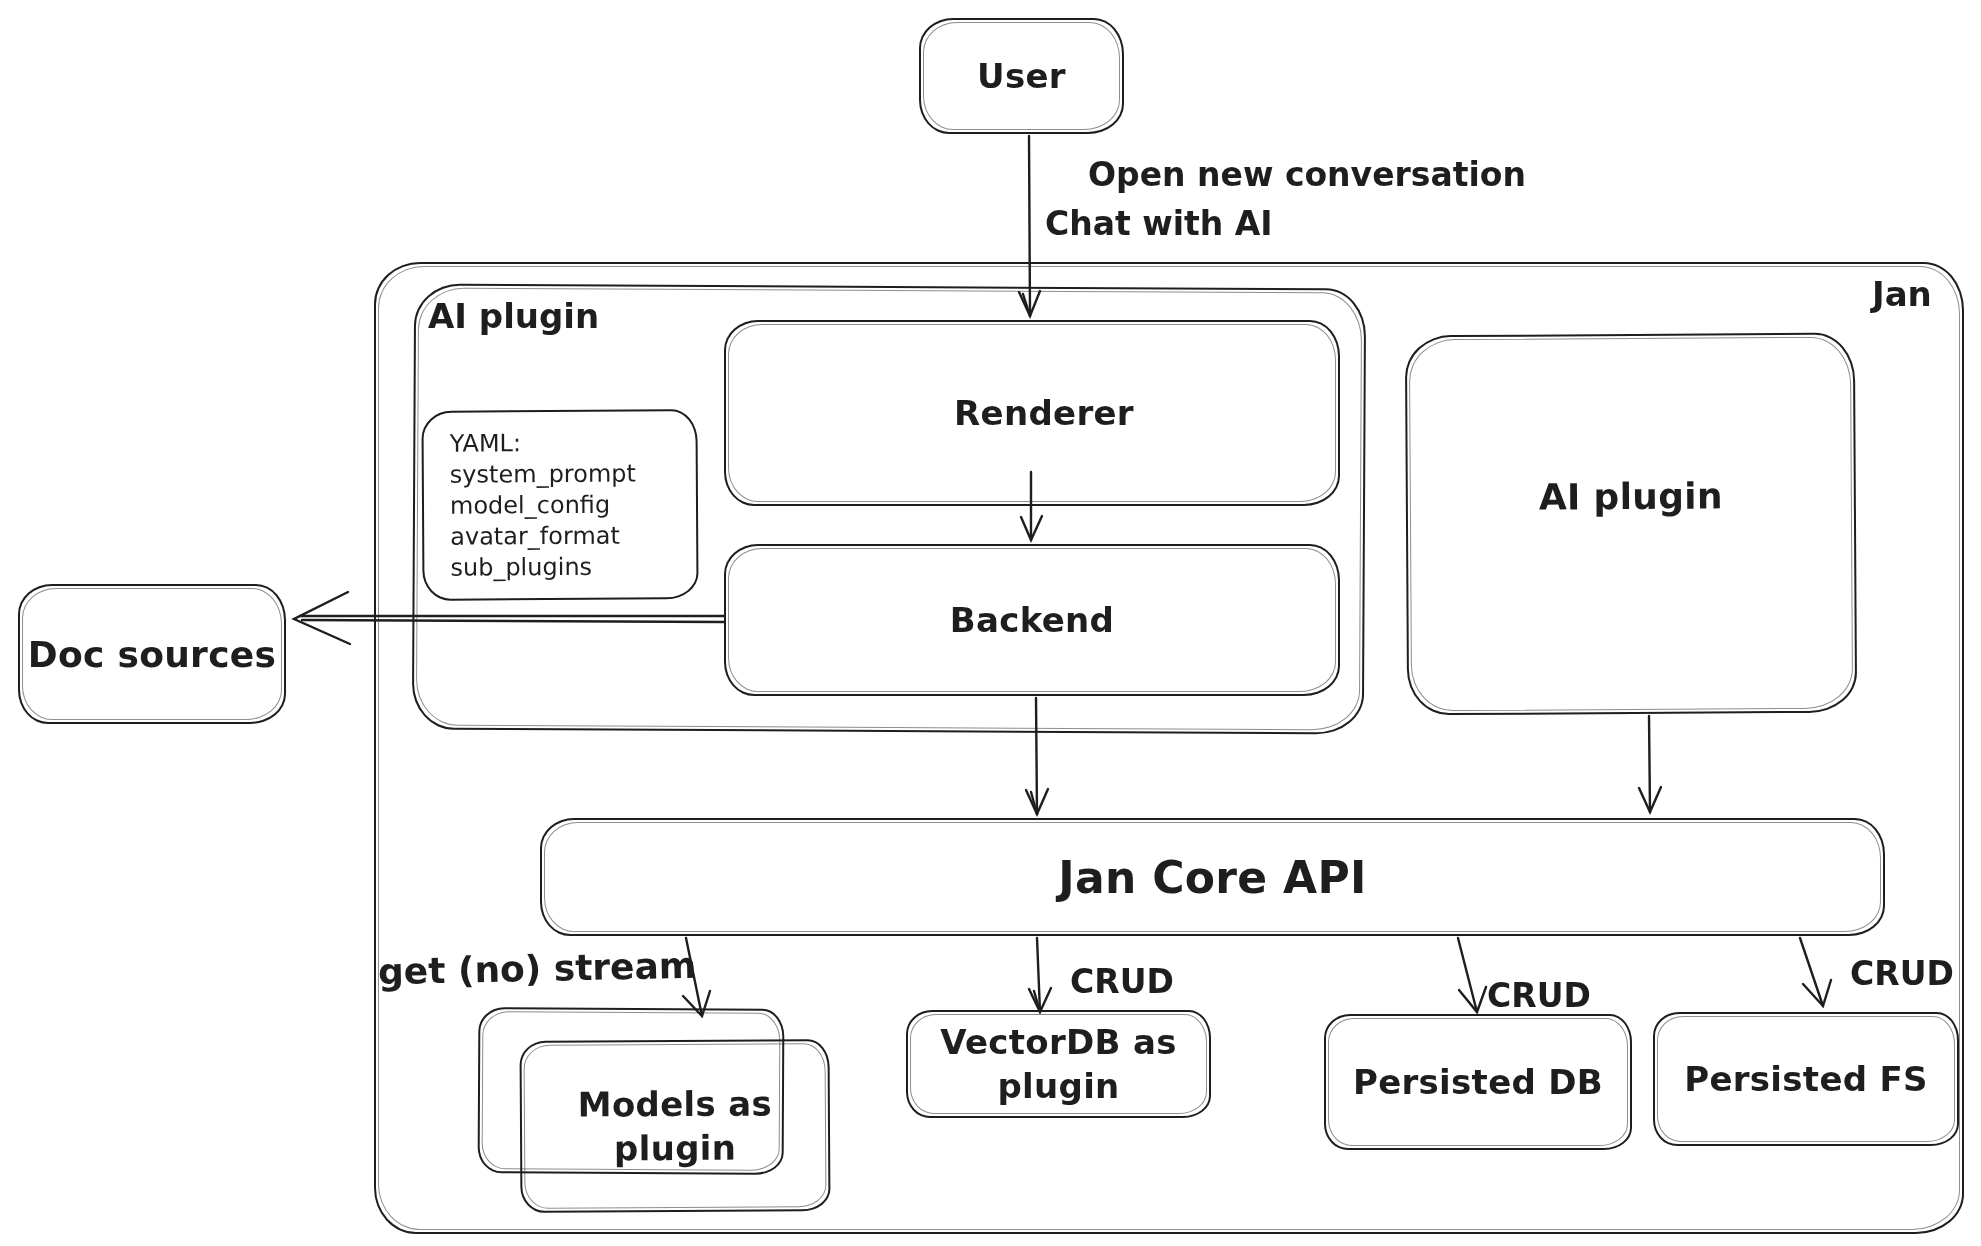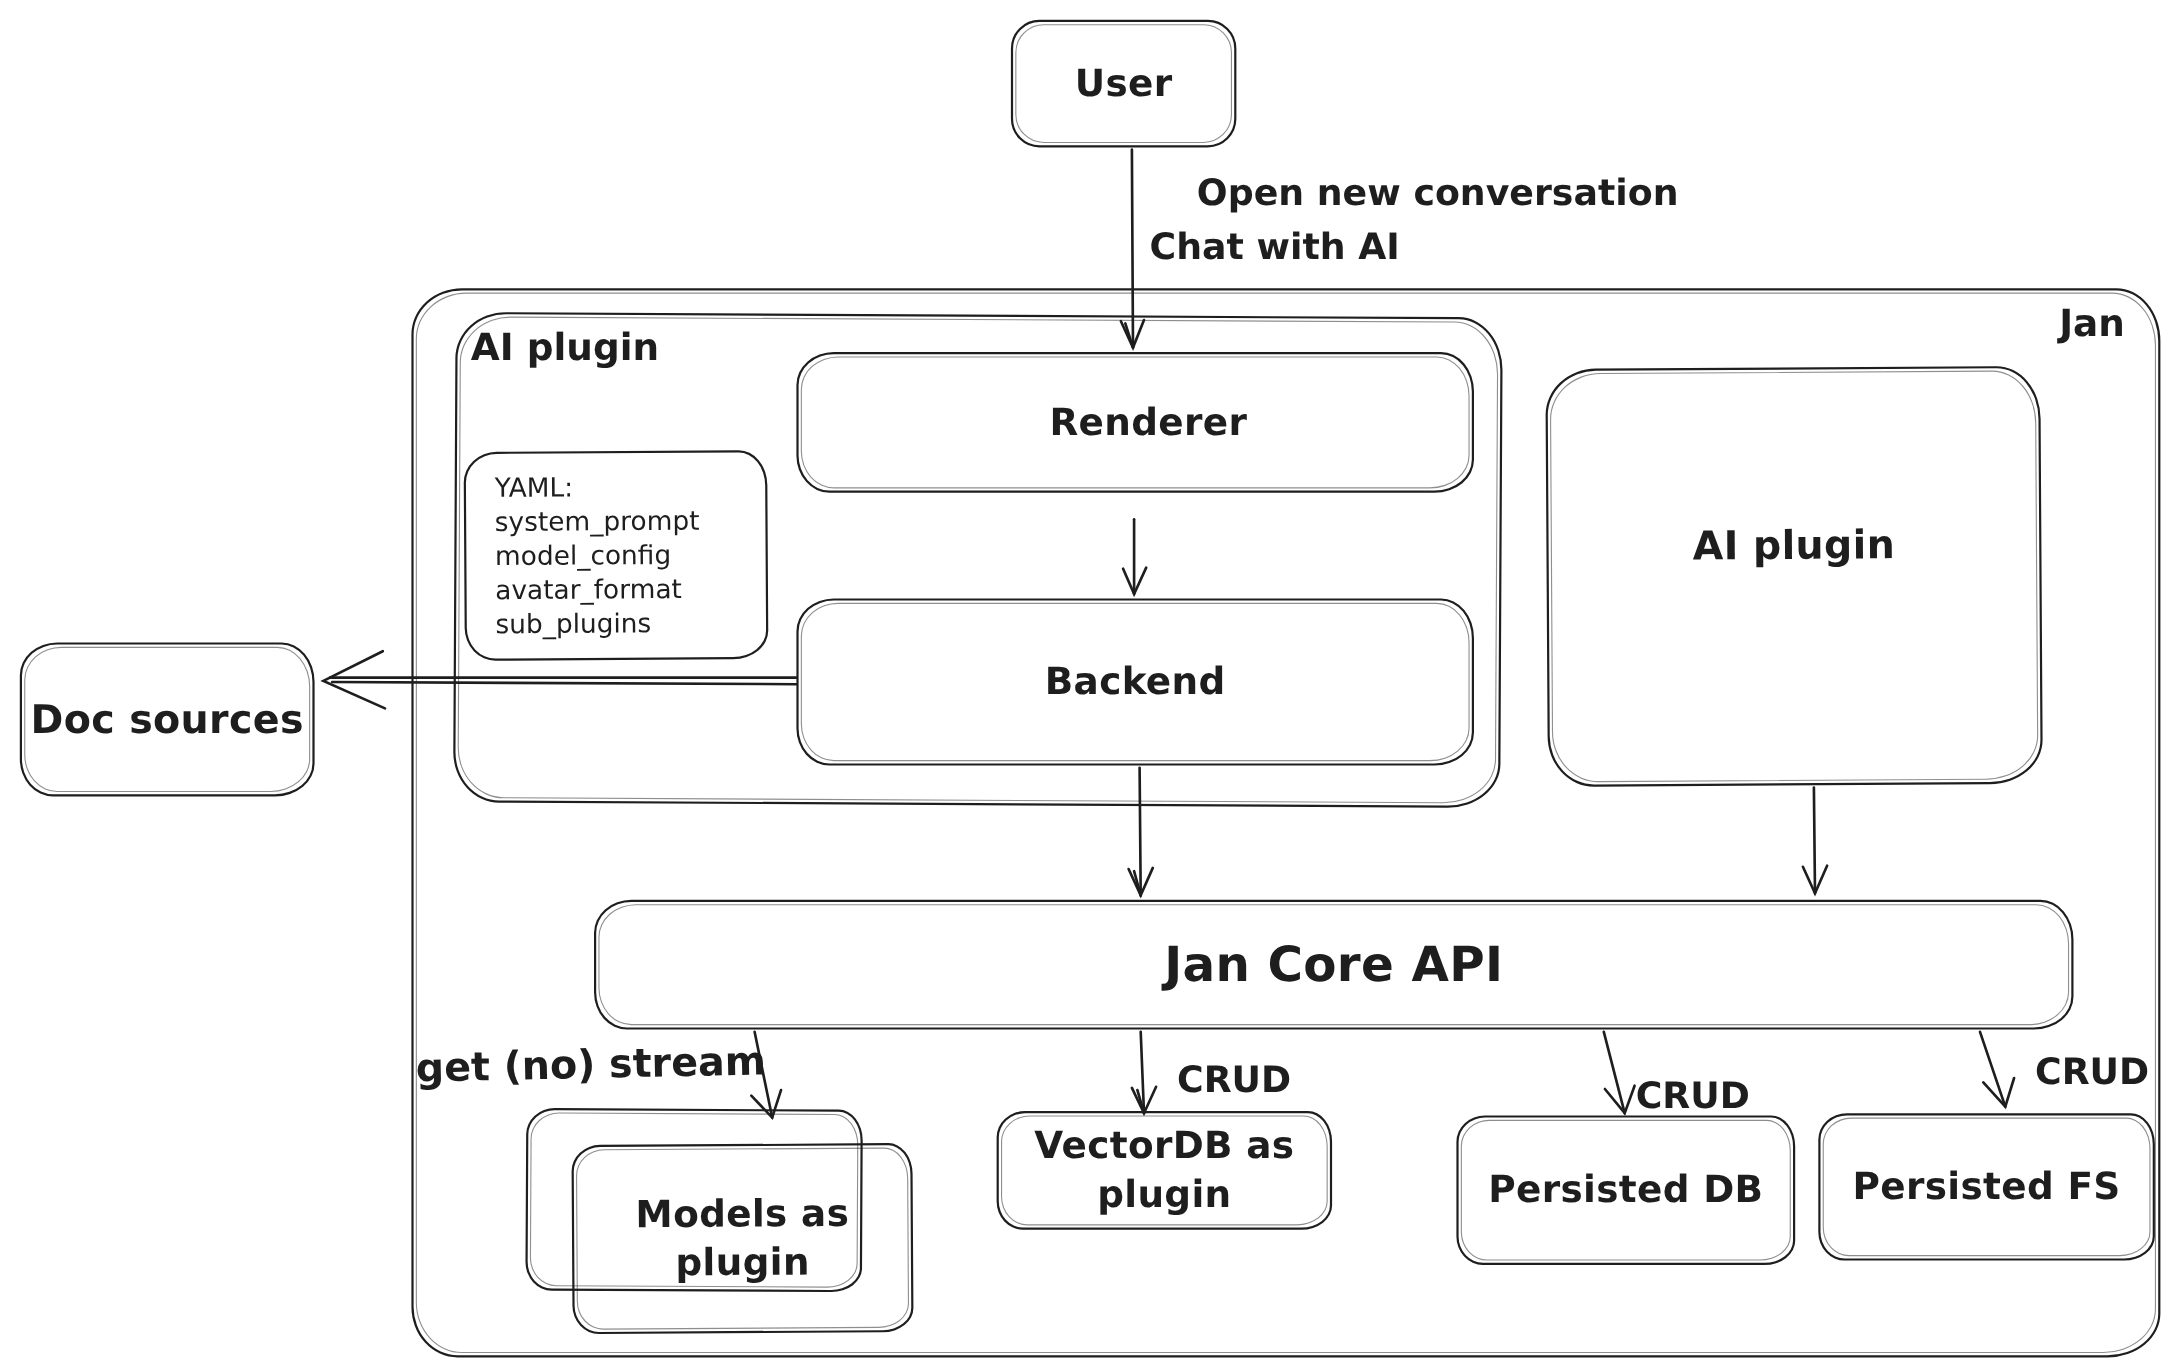--- a/index.html
+++ b/index.html
@@ -41,25 +41,25 @@
 <body>
 
 <div class="canvas">
 
   <div class="node container-node rad-l rough" style="left:374px;top:262px;width:1590px;height:972px;"></div>
   <div class="corner-label" style="left:1872px;top:274px;">Jan</div>
 
   <div class="node container-node rad-l rough tilt2" style="left:413px;top:286px;width:952px;height:446px;"></div>
   <div class="corner-label" style="left:428px;top:296px;">AI plugin</div>
 
-  <div class="node rad-m rough" style="left:919px;top:18px;width:205px;height:116px;border-radius:26px;">
+  <div class="node rad-m rough" style="left:919px;top:18px;width:205px;height:116px;">
     <span>User</span>
   </div>
 
-  <div class="node rad-m rough" style="left:724px;top:320px;width:616px;height:128px;padding-left:24px;">
+  <div class="node rad-m rough" style="left:724px;top:320px;width:616px;height:186px;padding-left:24px;">
     <span>Renderer</span>
   </div>
 
   <div class="yaml tilt1" style="left:422px;top:410px;width:276px;height:190px;">
     <div>YAML:</div>
     <div>system_prompt</div>
     <div>model_config</div>
     <div>avatar_format</div>
     <div>sub_plugins</div>
   </div>

